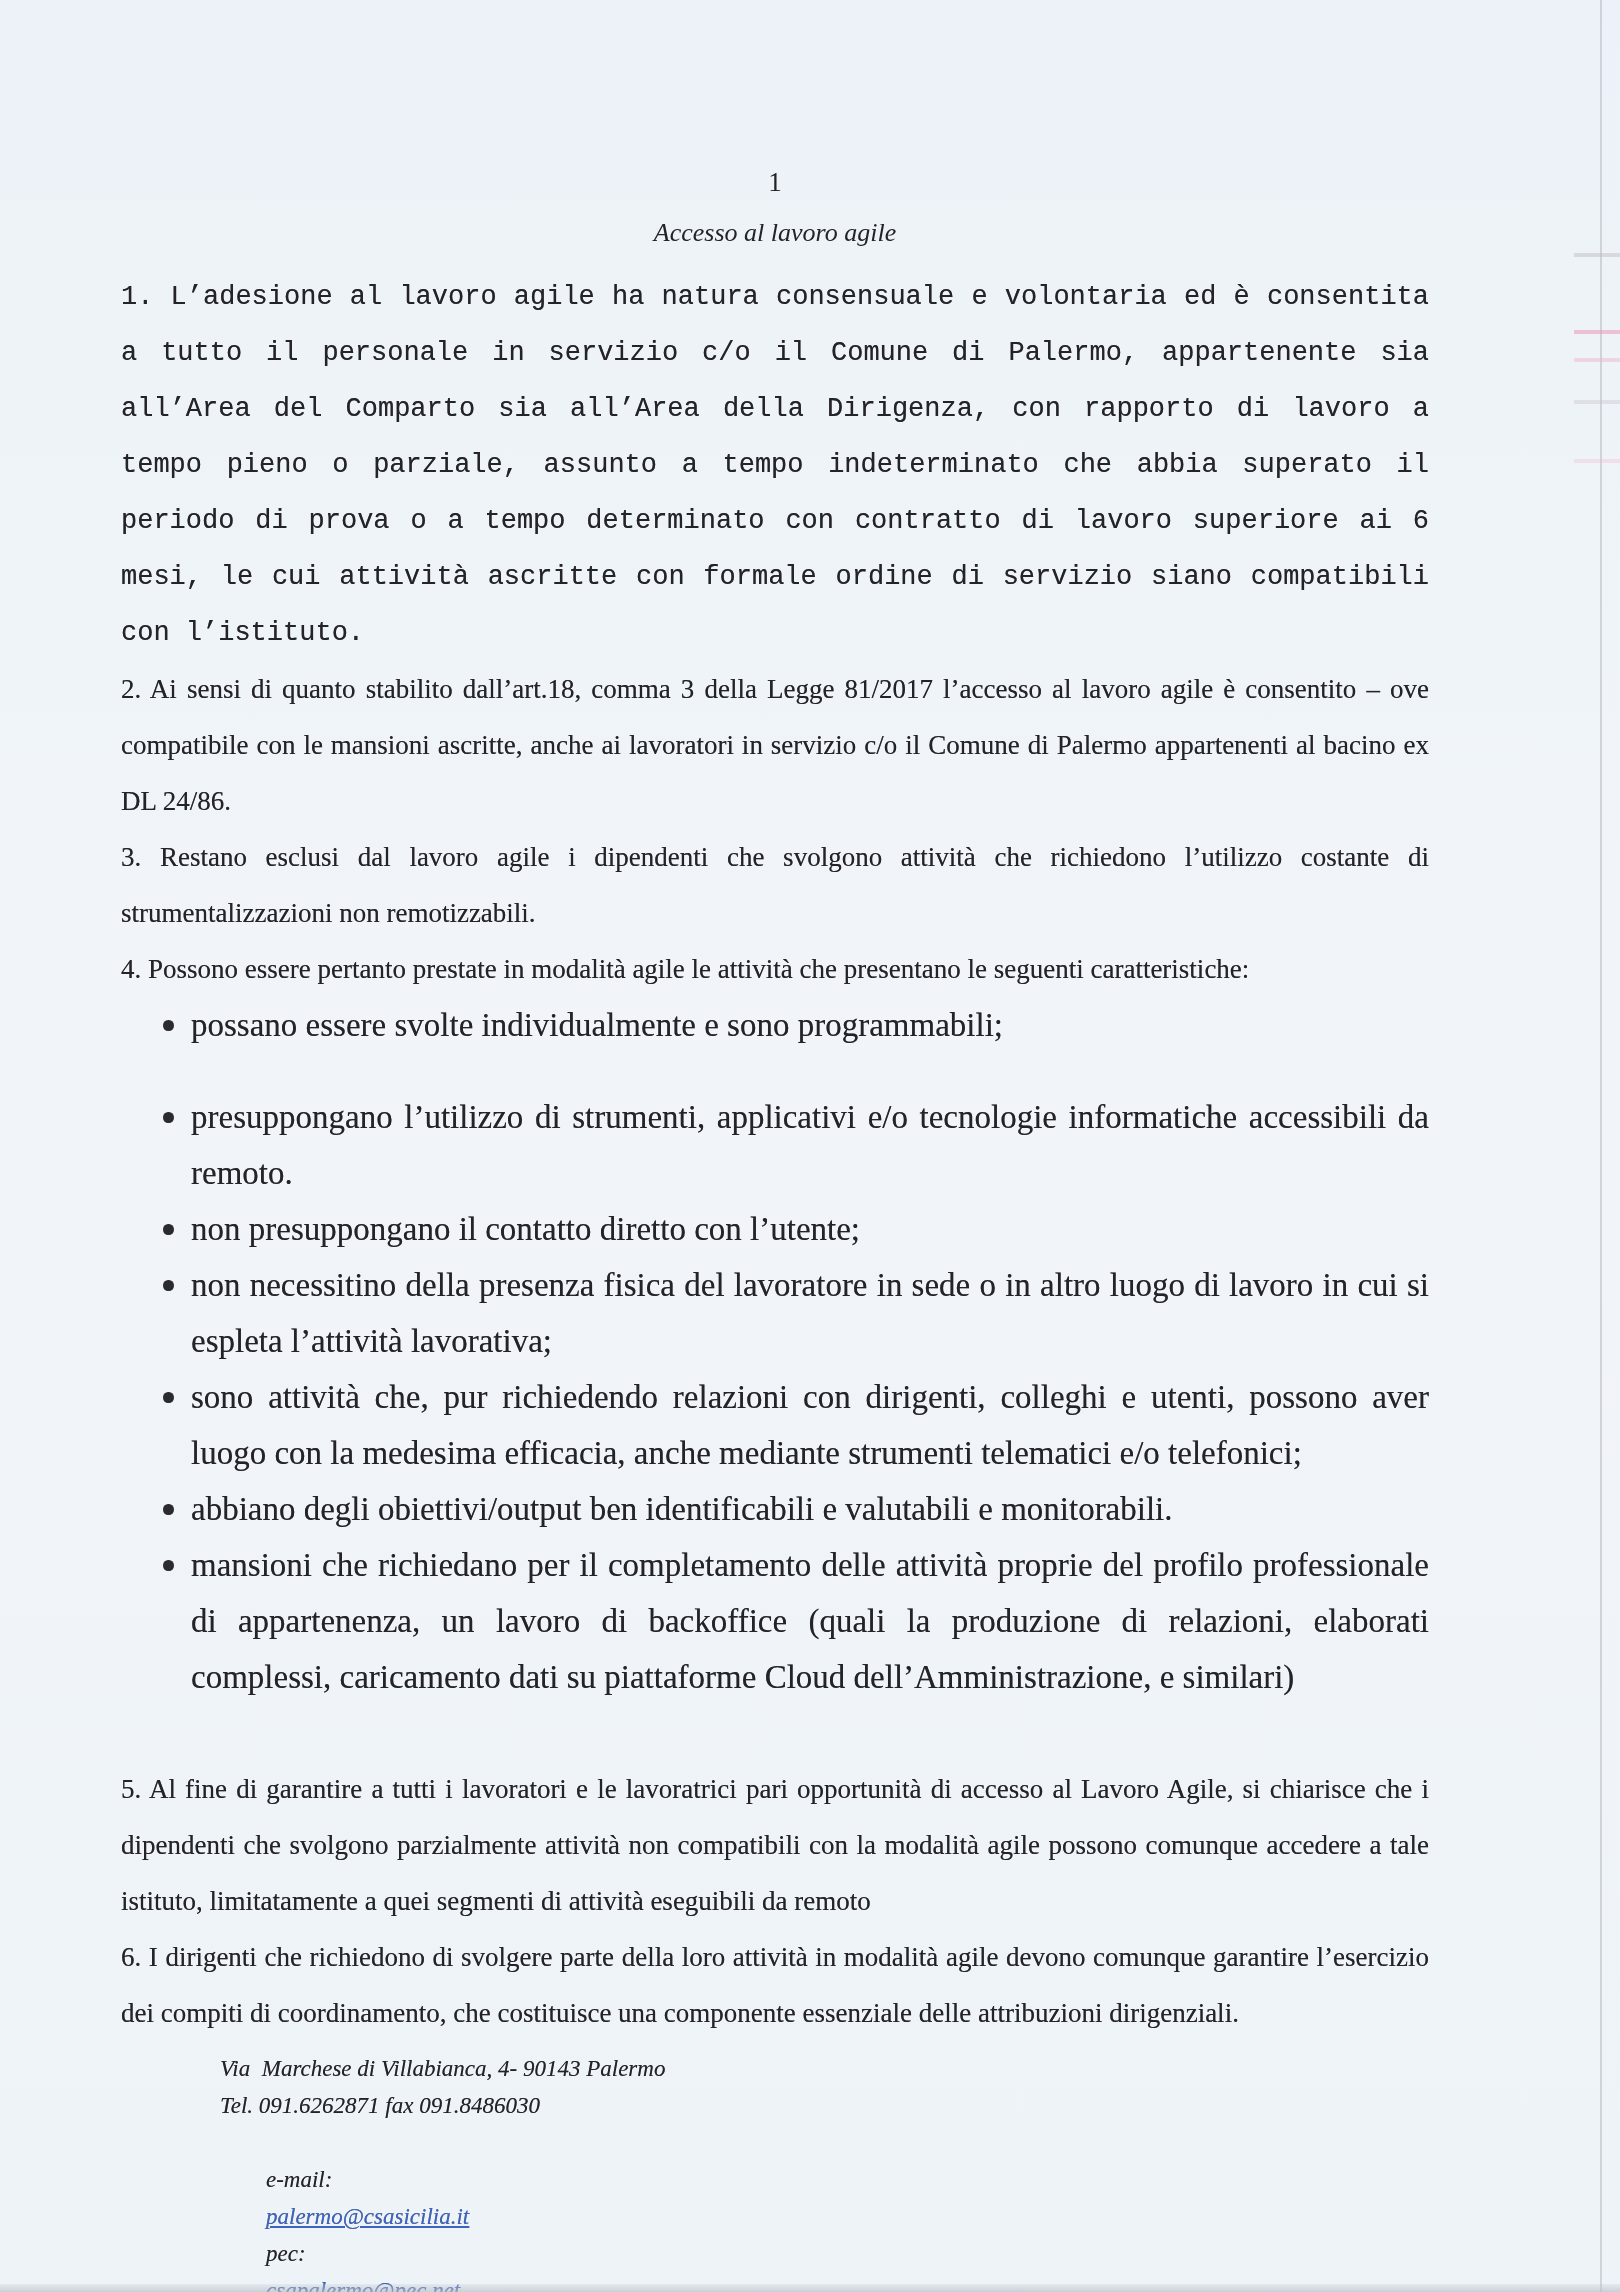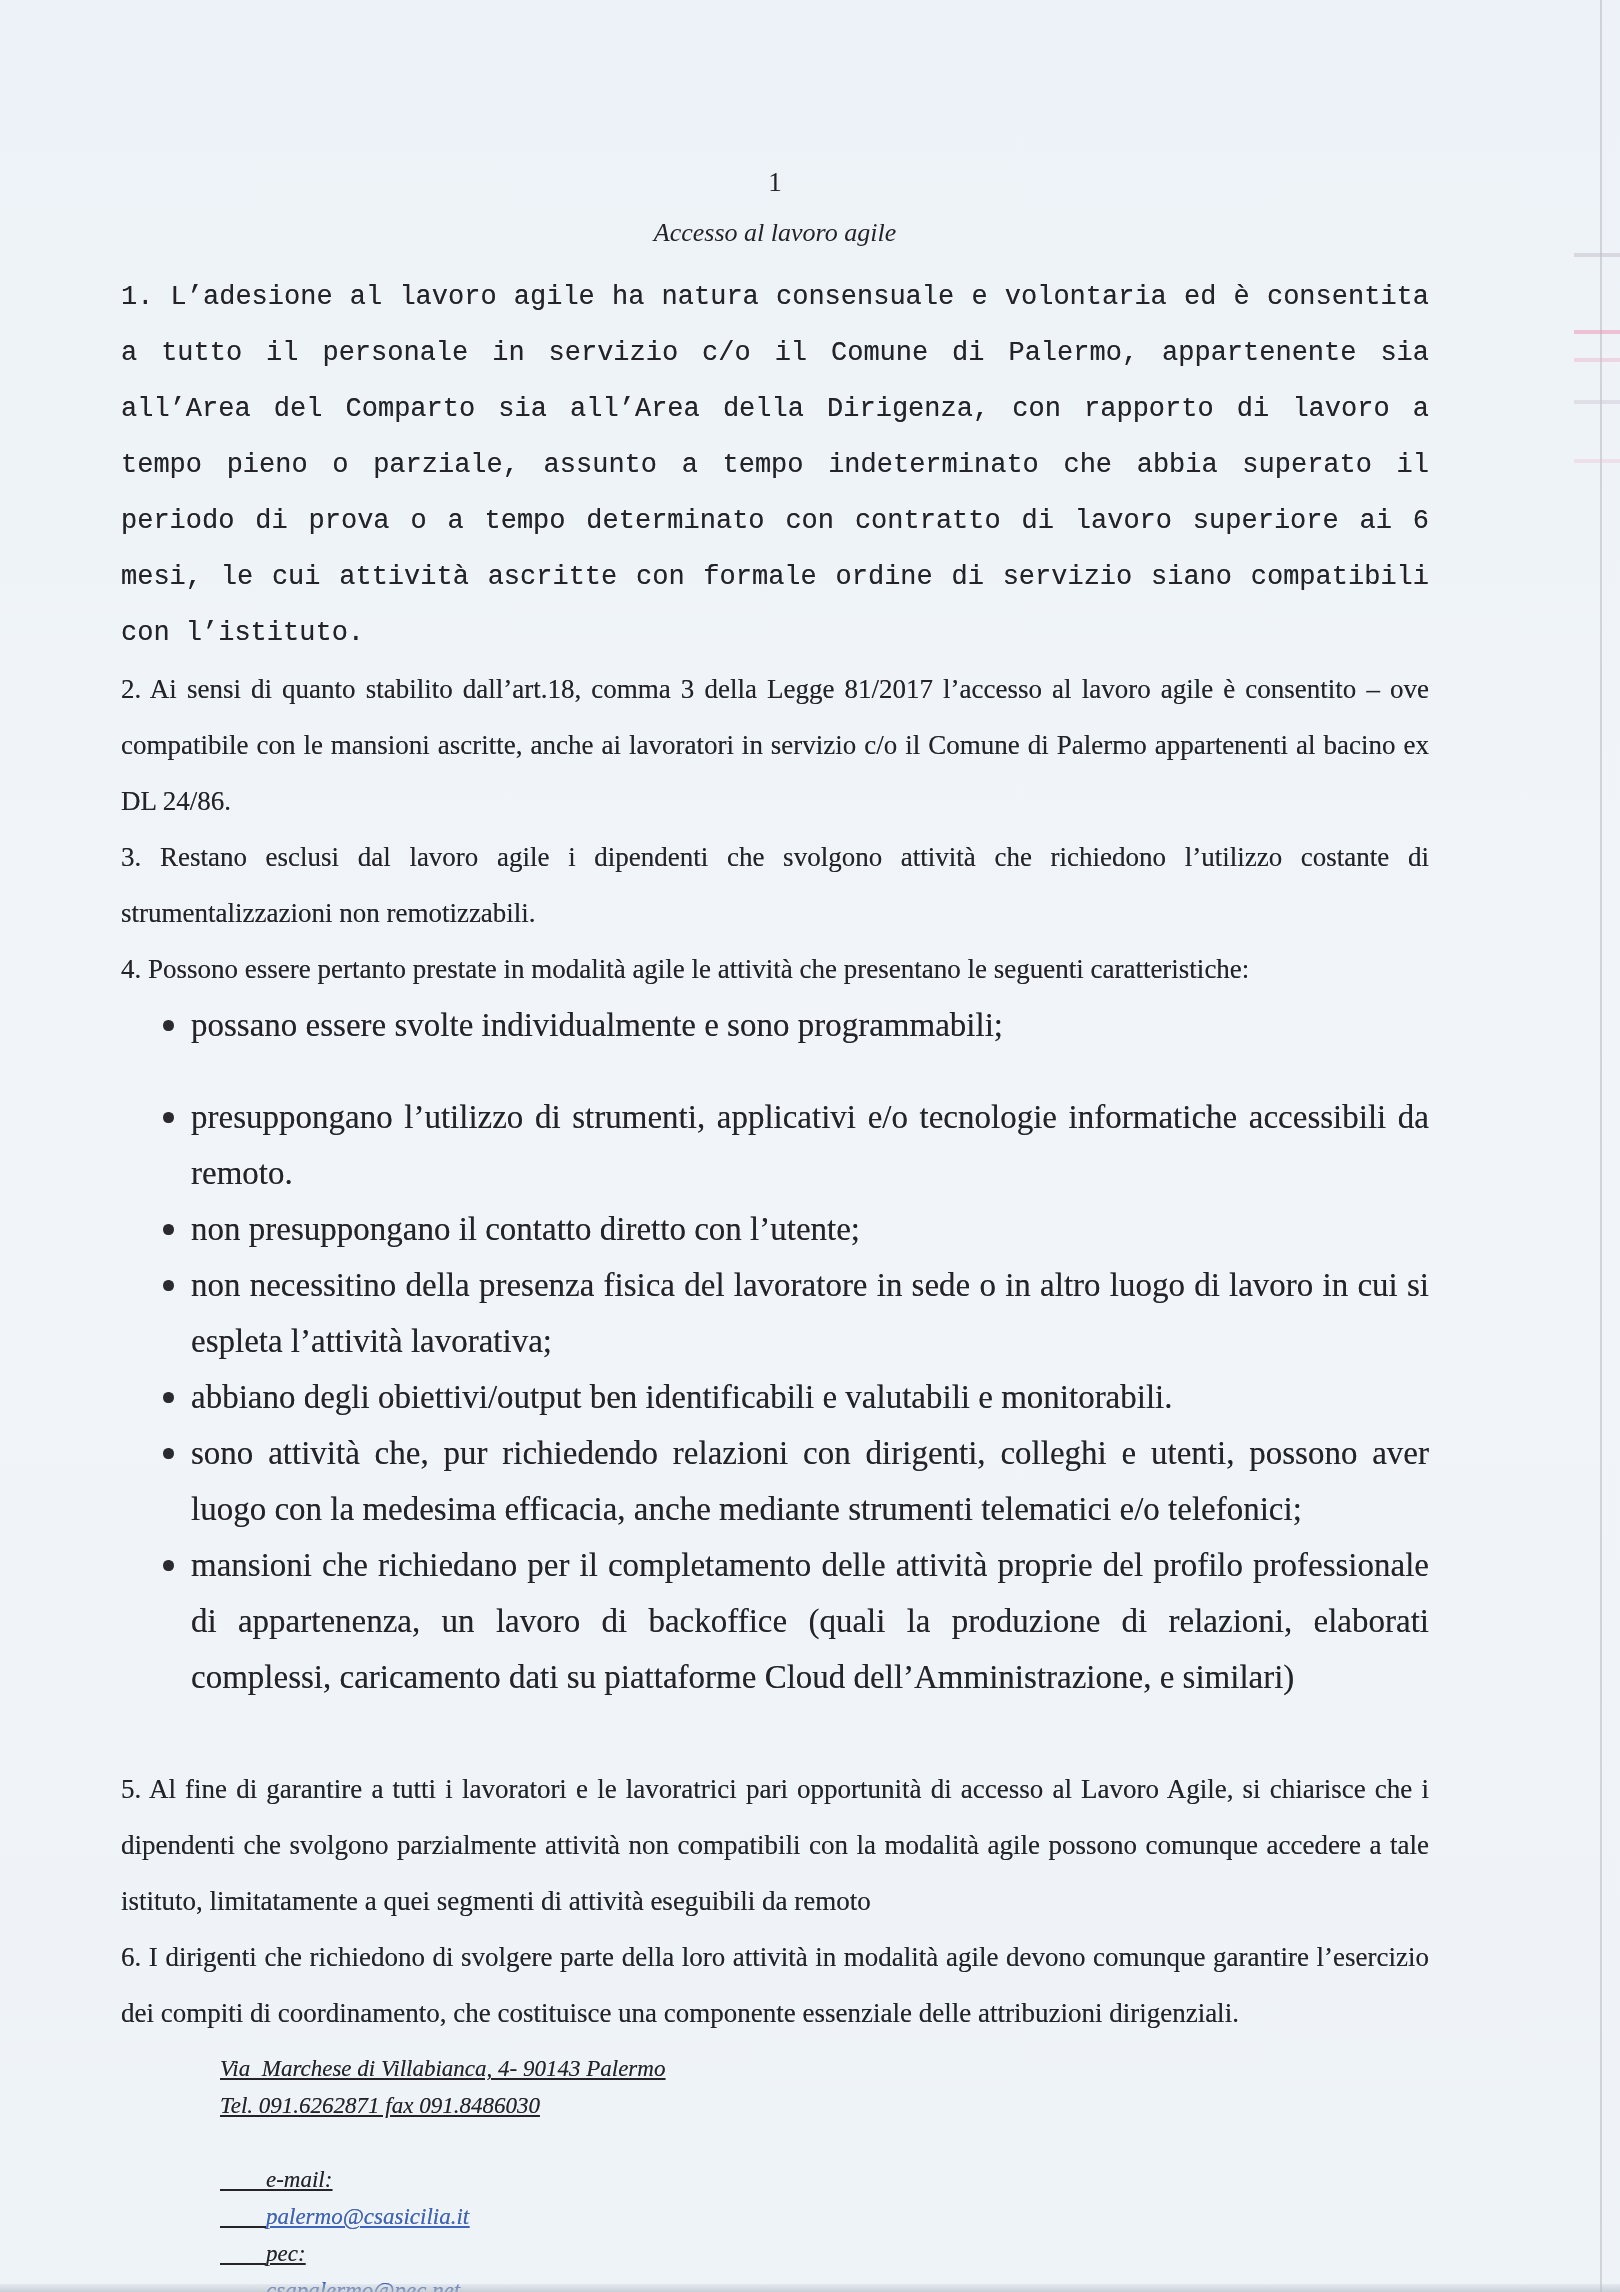--- a/index.html
+++ b/index.html
@@ -64,21 +64,21 @@
   }
   .para.after-list { margin-top: 56px; }
   .footer {
     margin-top: 9px;
     padding-left: 99px;
     font-style: italic;
     font-size: 23px;
     line-height: 37px;
     text-shadow: 0 0 0.6px rgba(35,35,41,0.5);
   }
-  .footer-line { white-space: pre-wrap; text-decoration: underline; }
+  .footer-line { white-space: pre-wrap; }
   .footer a {
     color: #3c63bd;
     text-decoration: underline;
     text-decoration-color: #3c63bd;
     cursor: pointer;
   }
   
   .scan-edge-line {
     position: absolute;
     top: 0;
@@ -130,25 +130,25 @@
       <li class="bullet">
         <span class="bullet-dot"></span>
         <span class="bullet-text">non presuppongano il contatto diretto con l’utente;</span>
       </li>
       <li class="bullet">
         <span class="bullet-dot"></span>
         <span class="bullet-text">non necessitino della presenza fisica del lavoratore in sede o in altro luogo di lavoro in cui si espleta l’attività lavorativa;</span>
       </li>
       <li class="bullet">
         <span class="bullet-dot"></span>
-        <span class="bullet-text">abbiano degli obiettivi/output ben identificabili e valutabili e monitorabili.</span>
+        <span class="bullet-text">sono attività che, pur richiedendo relazioni con dirigenti, colleghi e utenti, possono aver luogo con la medesima efficacia, anche mediante strumenti telematici e/o telefonici;</span>
       </li>
       <li class="bullet">
         <span class="bullet-dot"></span>
-        <span class="bullet-text">sono attività che, pur richiedendo relazioni con dirigenti, colleghi e utenti, possono aver luogo con la medesima efficacia, anche mediante strumenti telematici e/o telefonici;</span>
+        <span class="bullet-text">abbiano degli obiettivi/output ben identificabili e valutabili e monitorabili.</span>
       </li>
       <li class="bullet">
         <span class="bullet-dot"></span>
         <span class="bullet-text">mansioni che richiedano per il completamento delle attività proprie del profilo professionale di appartenenza, un lavoro di backoffice (quali la produzione di relazioni, elaborati complessi, caricamento dati su piattaforme Cloud dell’Amministrazione, e similari)</span>
       </li>
     </ul>
 
     <p class="para after-list">5. Al fine di garantire a tutti i lavoratori e le lavoratrici pari opportunità di accesso al Lavoro Agile, si chiarisce che i dipendenti che svolgono parzialmente attività non compatibili con la modalità agile possono comunque accedere a tale istituto, limitatamente a quei segmenti di attività eseguibili da remoto</p>
     <p class="para">6. I dirigenti che richiedono di svolgere parte della loro attività in modalità agile devono comunque garantire l’esercizio dei compiti di coordinamento, che costituisce una componente essenziale delle attribuzioni dirigenziali.</p>
 

